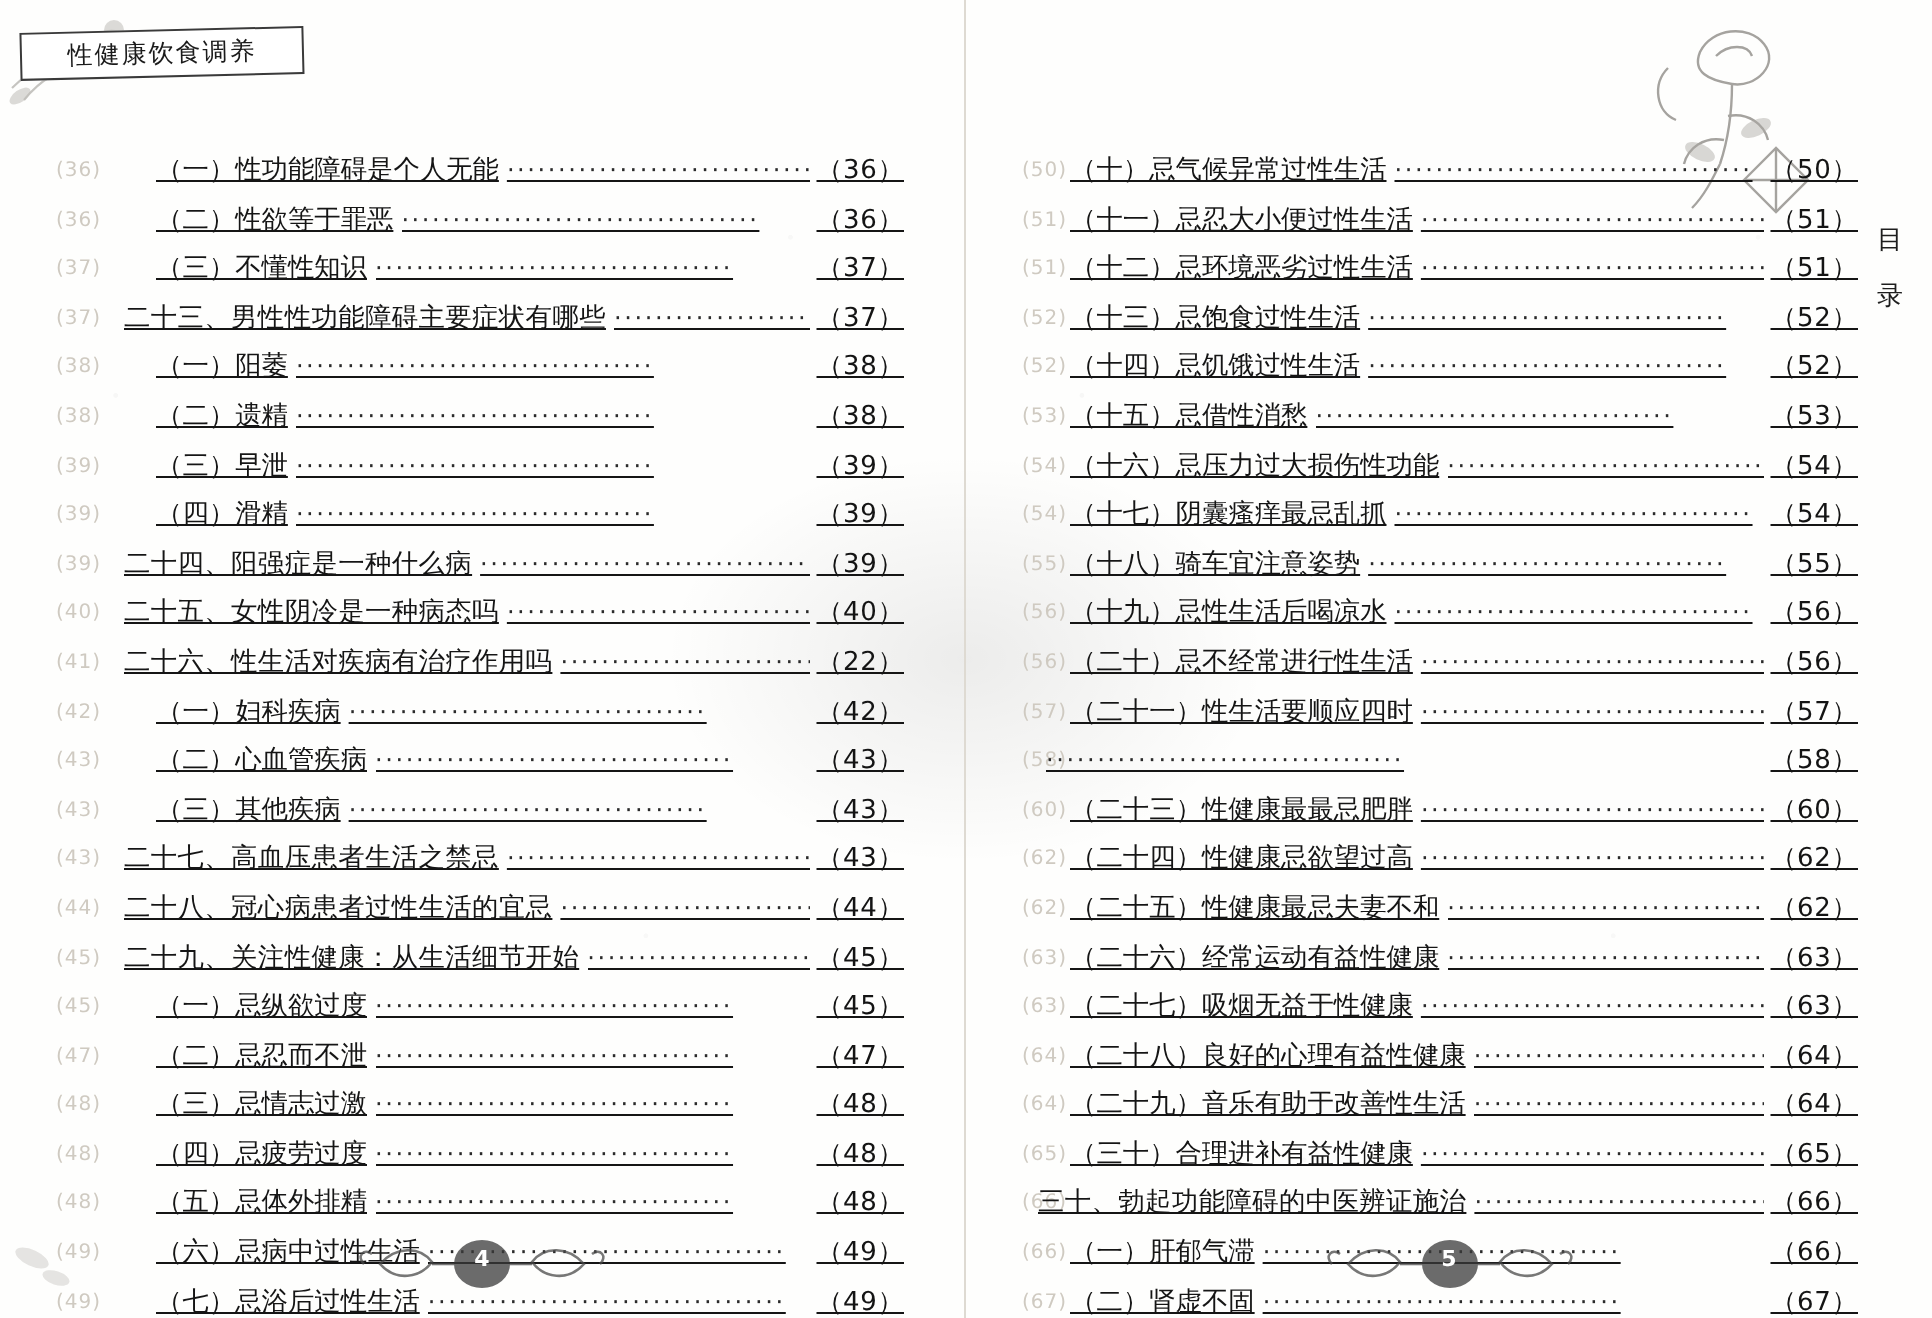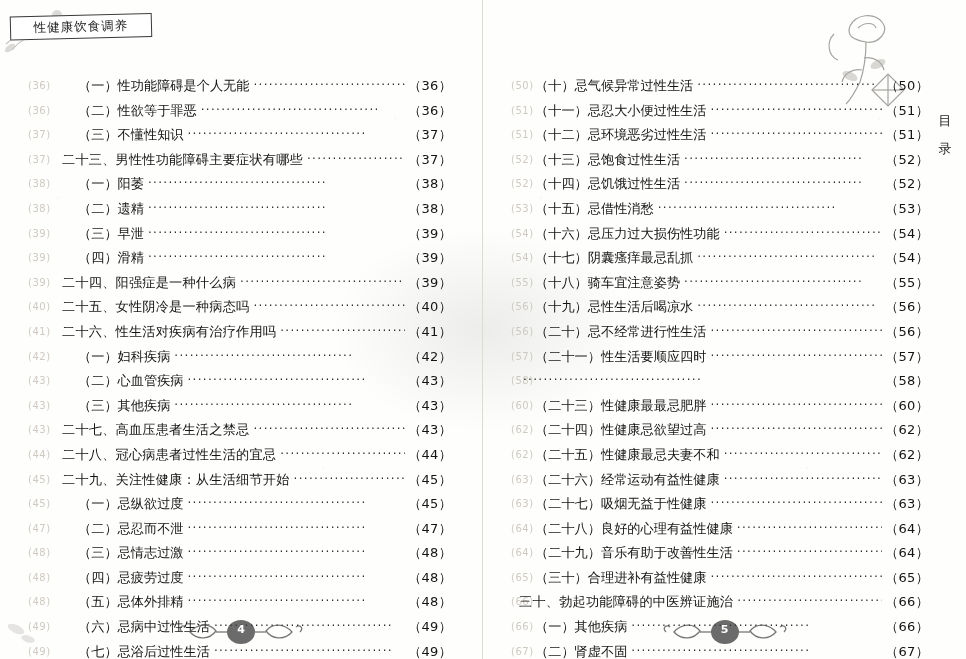--- a/index.html
+++ b/index.html
@@ -125,20 +125,21 @@
     left: 36px;
     width: 410px;
   }
   .toc-row {
     display: flex;
     align-items: center;
     font-size: 13.2px;
     line-height: 24.6px;
     color: #151515;
     white-space: nowrap;
+    text-decoration: underline;
   }
   .toc-row .label {
     flex: 0 0 auto;
   }
   .toc-row .leader {
     flex: 1 1 auto;
     margin: 0 3px 0 4px;
     overflow: hidden;
     font-size: 12px;
     letter-spacing: 1.3px;
@@ -309,21 +310,21 @@
           <span class="pageno">（39）</span>
         </div>
       <div class="toc-row chapter">
           <span class="label">二十五、女性阴冷是一种病态吗</span>
           <span class="leader">···································</span>
           <span class="pageno">（40）</span>
         </div>
       <div class="toc-row chapter">
           <span class="label">二十六、性生活对疾病有治疗作用吗</span>
           <span class="leader">···································</span>
-          <span class="pageno">（41）</span>
+          <span class="pageno">（22）</span>
         </div>
       <div class="toc-row sub">
           <span class="label">（一）妇科疾病</span>
           <span class="leader">···································</span>
           <span class="pageno">（42）</span>
         </div>
       <div class="toc-row sub">
           <span class="label">（二）心血管疾病</span>
           <span class="leader">···································</span>
           <span class="pageno">（43）</span>
@@ -560,21 +561,21 @@
           <span class="label">（三十）合理进补有益性健康</span>
           <span class="leader">···································</span>
           <span class="pageno">（65）</span>
         </div>
       <div class="toc-row chapter">
           <span class="label">三十、勃起功能障碍的中医辨证施治</span>
           <span class="leader">···································</span>
           <span class="pageno">（66）</span>
         </div>
       <div class="toc-row sub">
-          <span class="label">（一）其他疾病</span>
+          <span class="label">（一）肝郁气滞</span>
           <span class="leader">···································</span>
           <span class="pageno">（66）</span>
         </div>
       <div class="toc-row sub">
           <span class="label">（二）肾虚不固</span>
           <span class="leader">···································</span>
           <span class="pageno">（67）</span>
         </div>
 
     </div>

